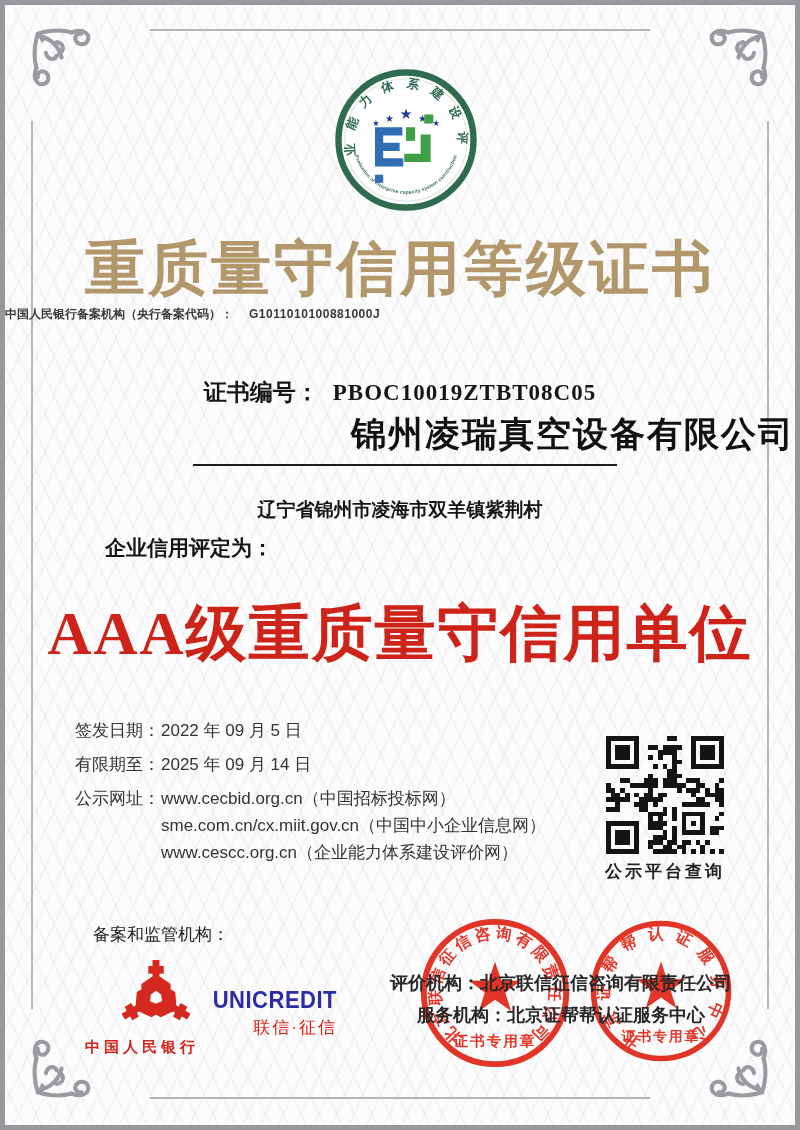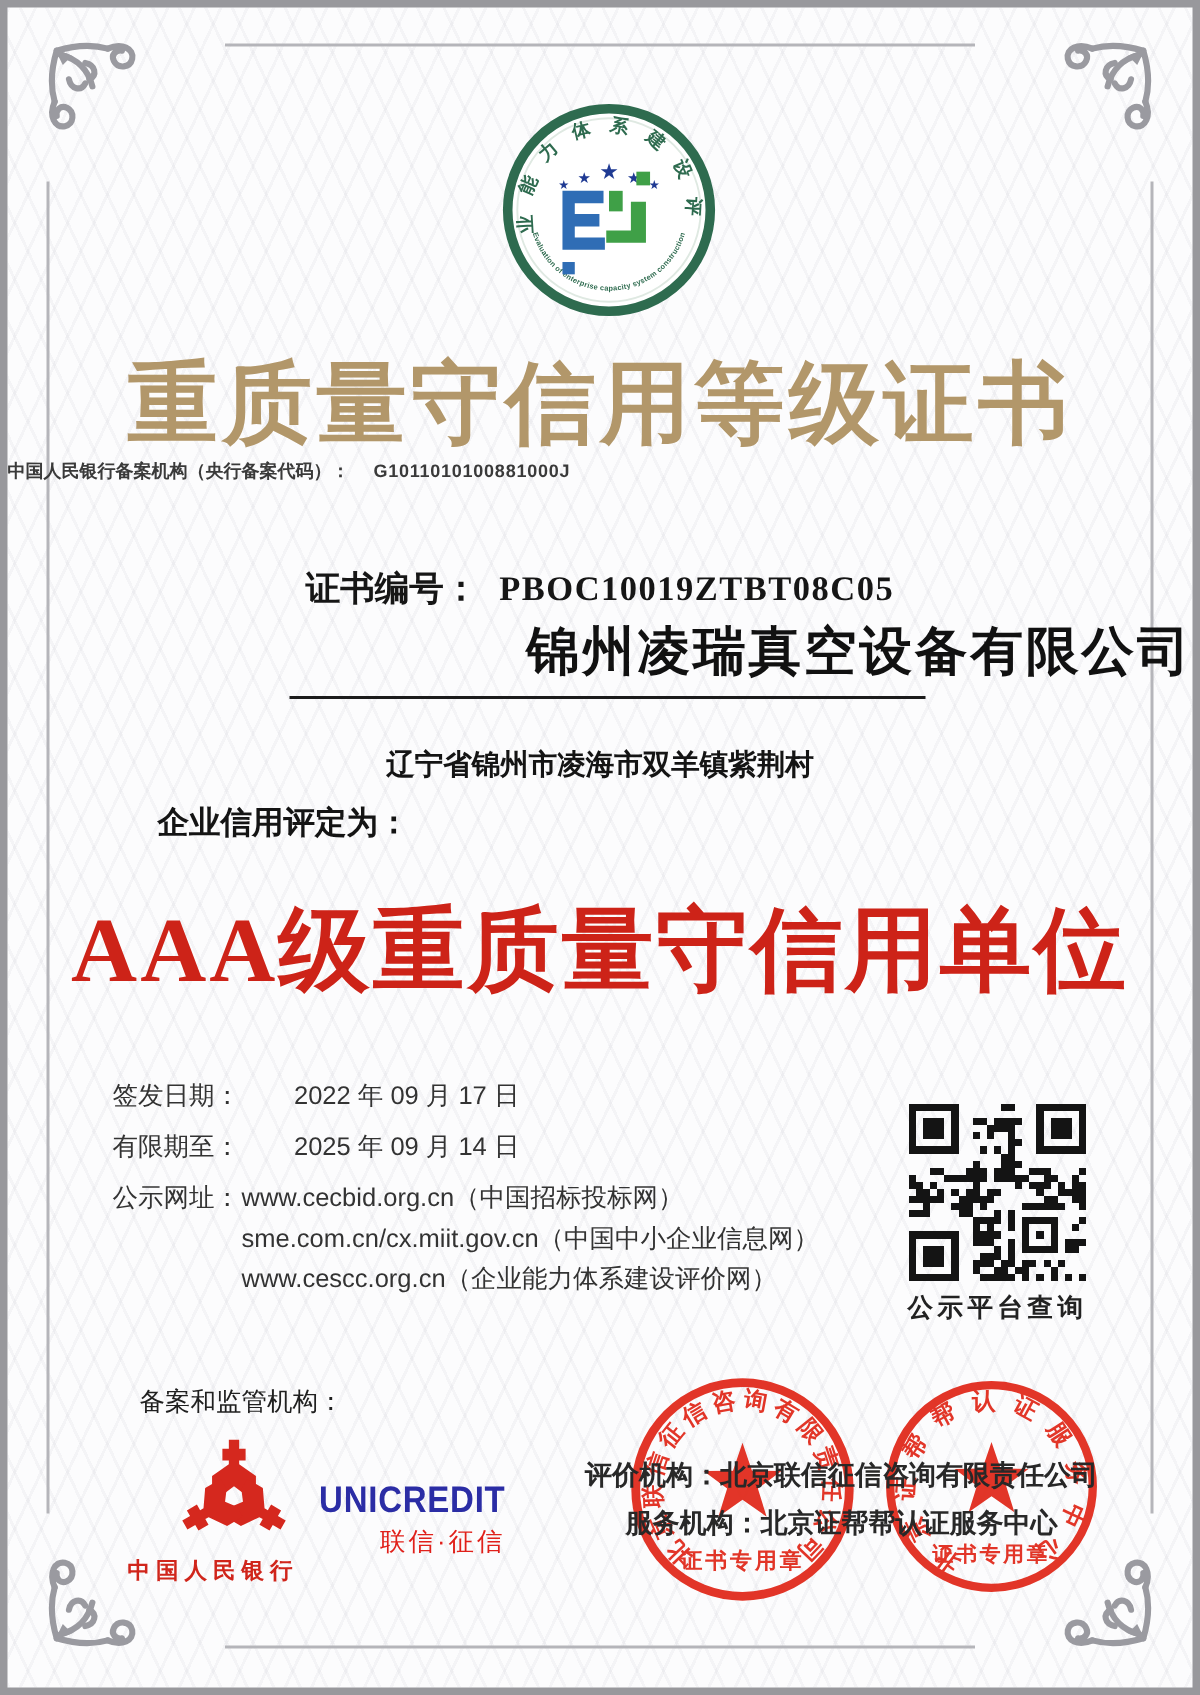--- a/index.html
+++ b/index.html
@@ -54,21 +54,21 @@
     position:absolute; top:529px; left:100px;
     font-family:"Liberation Serif", serif; font-weight:bold; font-size:21px; color:#141414;
   }
   .rating-grade {
     position:absolute; top:588px; left:0; width:100%; text-align:center;
     font-family:"Liberation Serif", serif; font-weight:bold; font-size:61px;
     letter-spacing:2px; color:#cd2318;
   }
   .info { position:absolute; left:70px; top:716px; font-size:17px; color:#333; }
   .info .row { display:flex; line-height:20px; }
-  .info .row.gap-lg { margin-bottom:14px;gap:35px; }
+  .info .row.gap-lg { margin-bottom:14px; }
   .info .row.gap-sm { margin-bottom:7px; }
   .info .lbl { width:86px; flex:0 0 86px; }
   .qr { position:absolute; left:601px; top:731px; width:118px; height:118px; }
   .qr-caption {
     position:absolute; left:586px; top:855px; width:148px; text-align:center;
     font-family:"Liberation Serif", serif; font-weight:bold; font-size:17px;
     letter-spacing:3px; color:#222;
   }
   .regulator-label {
     position:absolute; left:88px; top:918px;
@@ -178,21 +178,21 @@
   <div class="company">锦州凌瑞真空设备有限公司</div>
   <div class="company-underline"></div>
   <div class="address">辽宁省锦州市凌海市双羊镇紫荆村</div>
 
   <div class="rating-intro">企业信用评定为：</div>
   <div class="rating-grade">AAA级重质量守信用单位</div>
 
   <div class="info">
     <div class="row gap-lg">
       <span class="lbl">签发日期：</span>
-      <span>2022 年 09 月 17 日</span>
+      <span>2022 年 09 月 5 日</span>
     </div>
     <div class="row gap-lg">
       <span class="lbl">有限期至：</span>
       <span>2025 年 09 月 14 日</span>
     </div>
     <div class="row gap-sm">
       <span class="lbl">公示网址：</span>
       <span>www.cecbid.org.cn（中国招标投标网）</span>
     </div>
     <div class="row gap-sm">

